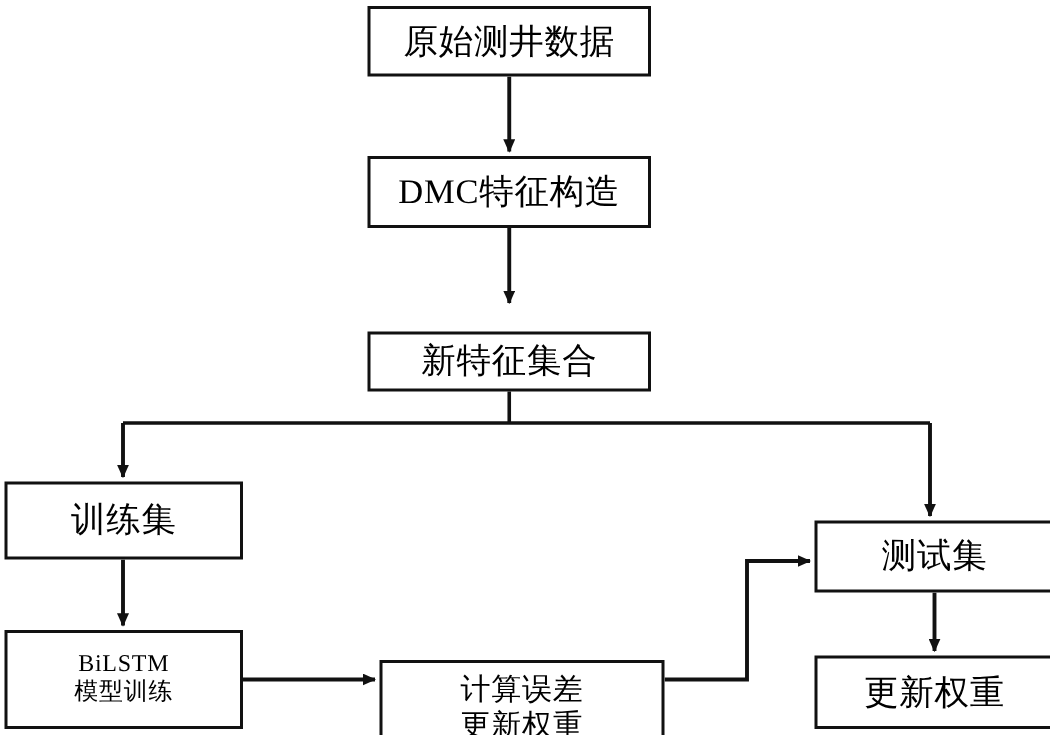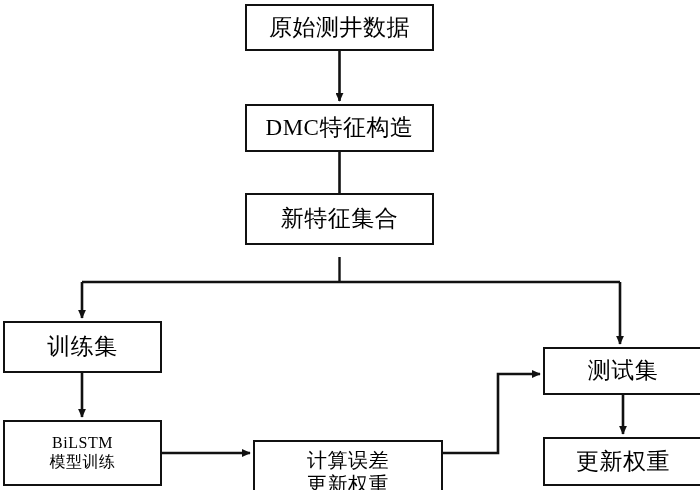--- a/index.html
+++ b/index.html
@@ -38,21 +38,21 @@
     letter-spacing: 0.5px;
     z-index: 2;
   }
   .node .node-text {
     display: block;
     white-space: pre-line;
   }
   
   #node-raw-data      { left: 245px; top: 4px;   width: 189px; height: 47px; }
   #node-dmc           { left: 245px; top: 104px; width: 189px; height: 48px; }
-  #node-feature-set   { left: 245px; top: 193px; width: 189px; height: 52px; }
+  #node-feature-set   { left: 245px; top: 221px; width: 189px; height: 40px; }
   #node-train-set     { left: 3px;   top: 321px; width: 159px; height: 52px; }
   #node-bilstm        { left: 3px;   top: 420px; width: 159px; height: 66px; font-size: 16px; }
   #node-error         { left: 253px; top: 440px; width: 190px; height: 66px; font-size: 20px; }
   #node-test-set      { left: 543px; top: 347px; width: 160px; height: 48px; }
   #node-result        { left: 543px; top: 437px; width: 160px; height: 49px; }
 </style>
 </head>
 <body>
 
 <div id="flow-root">

